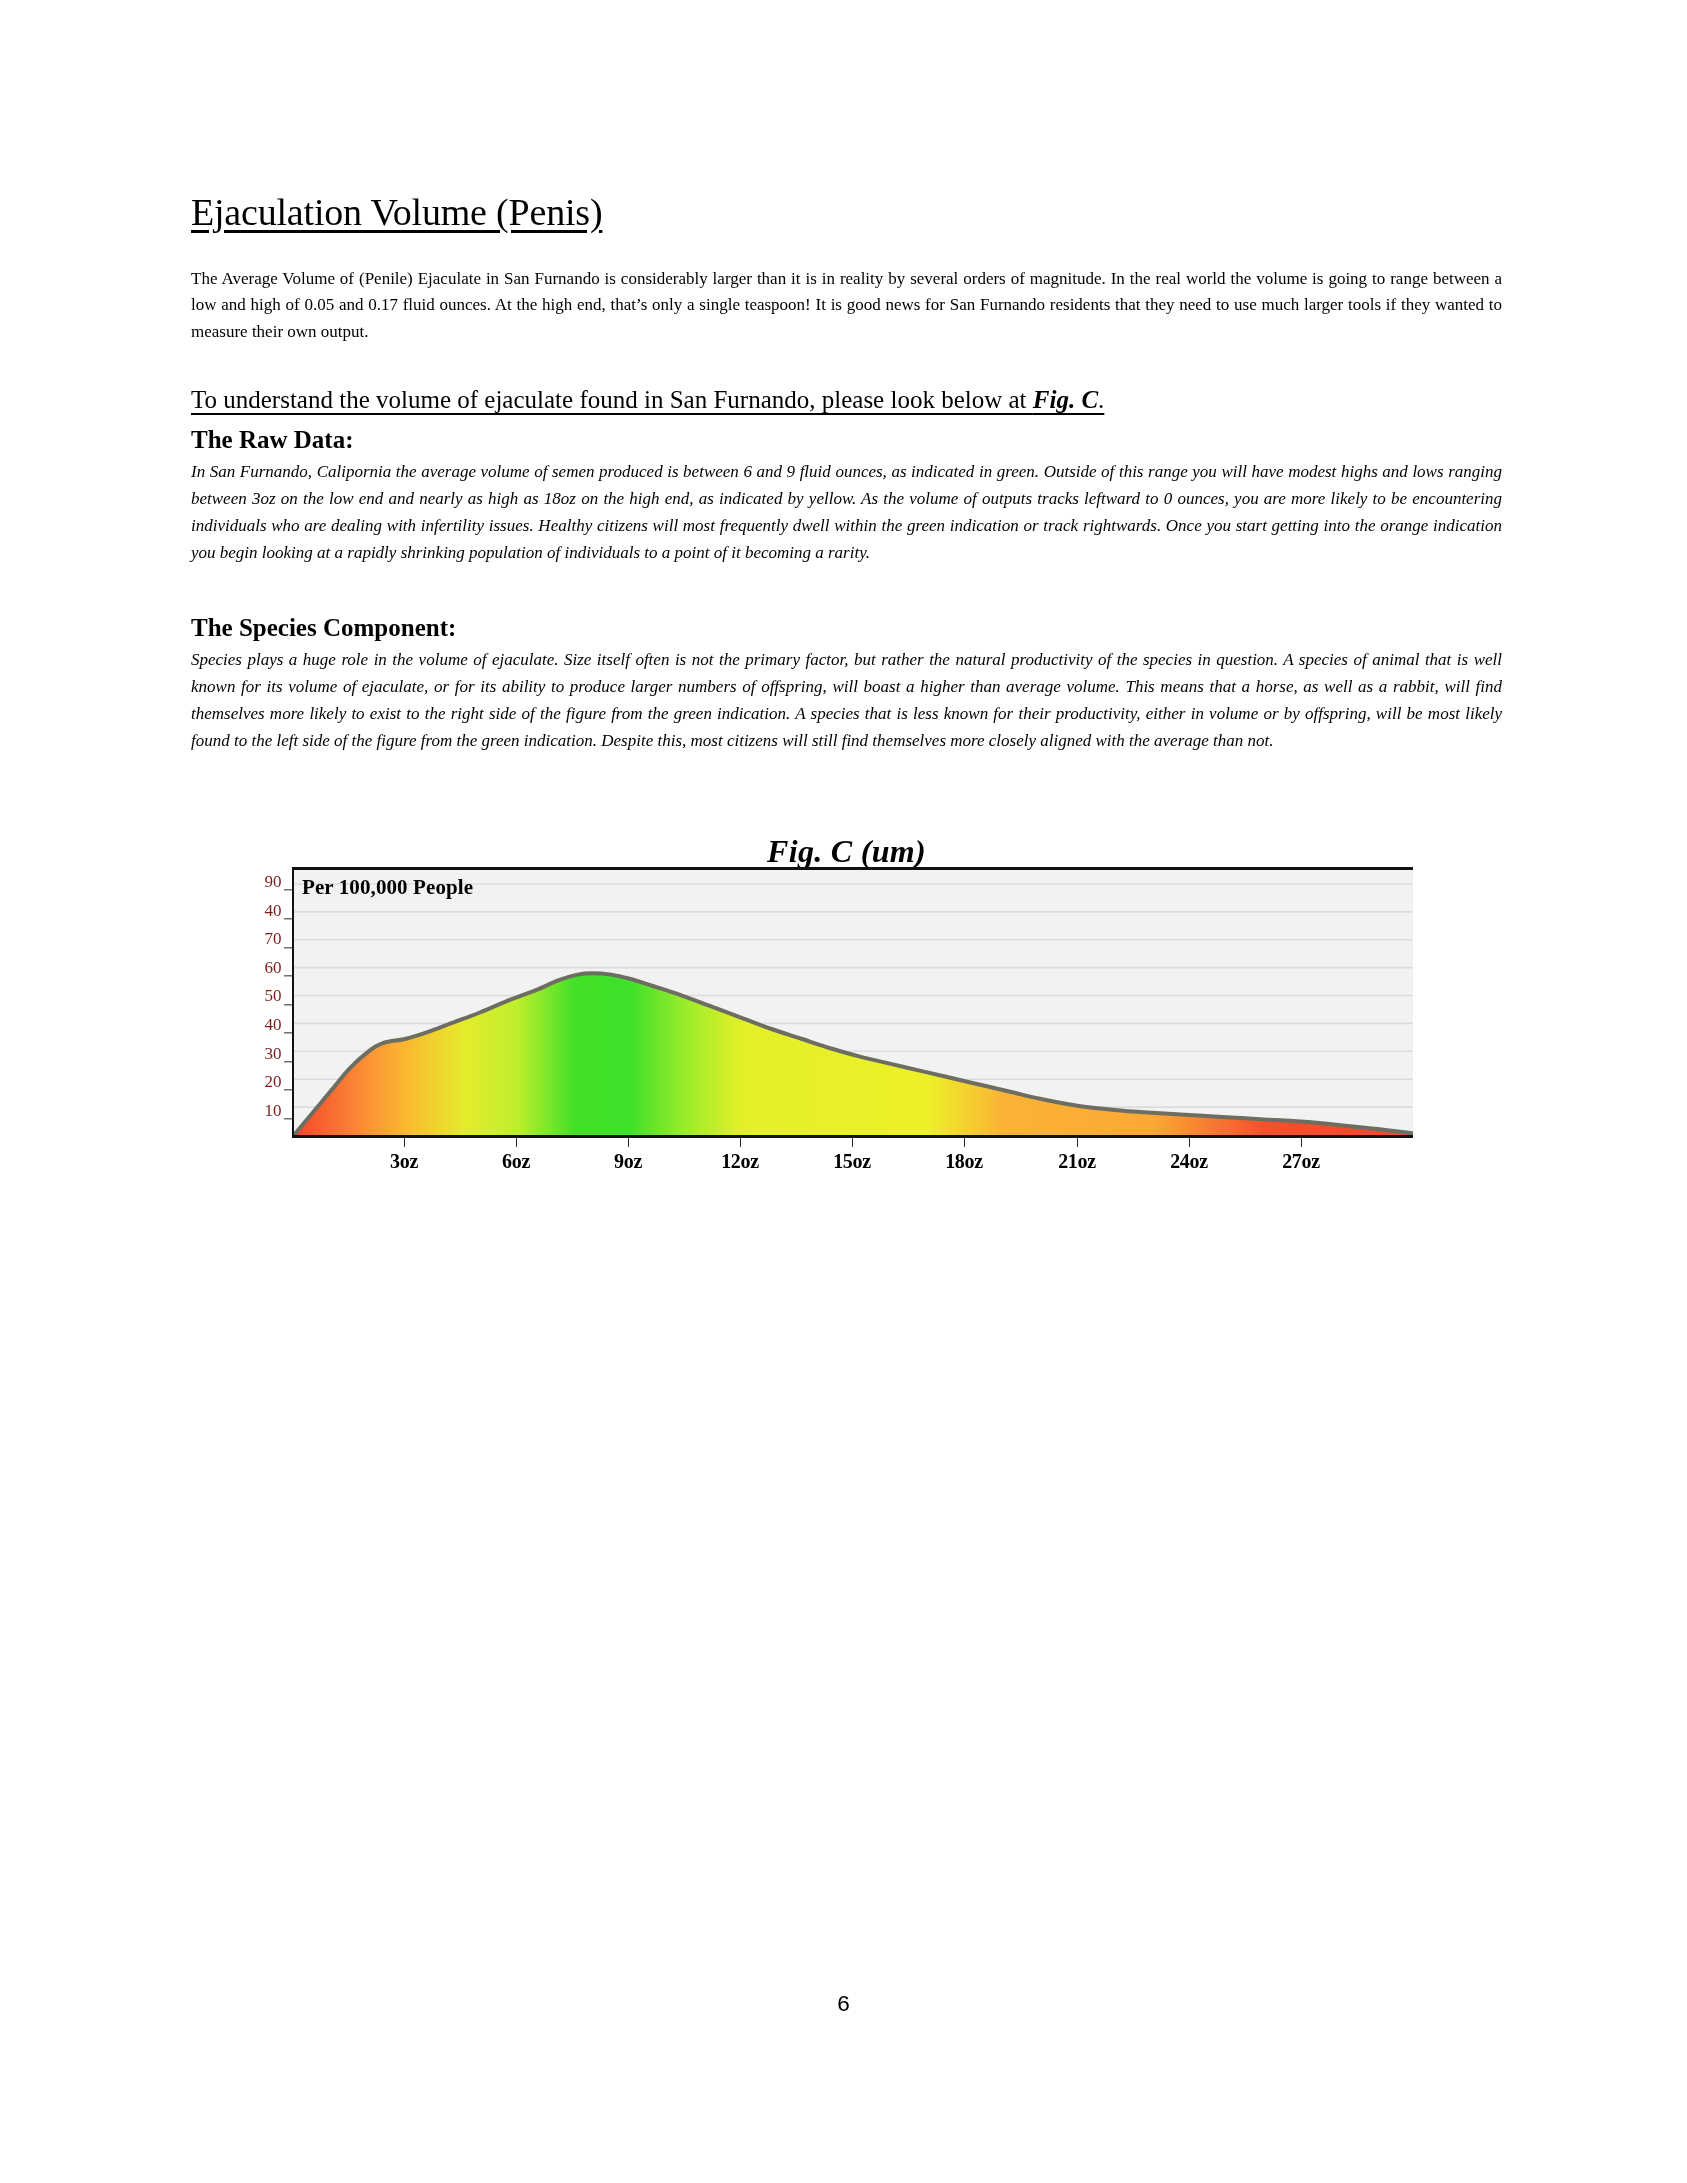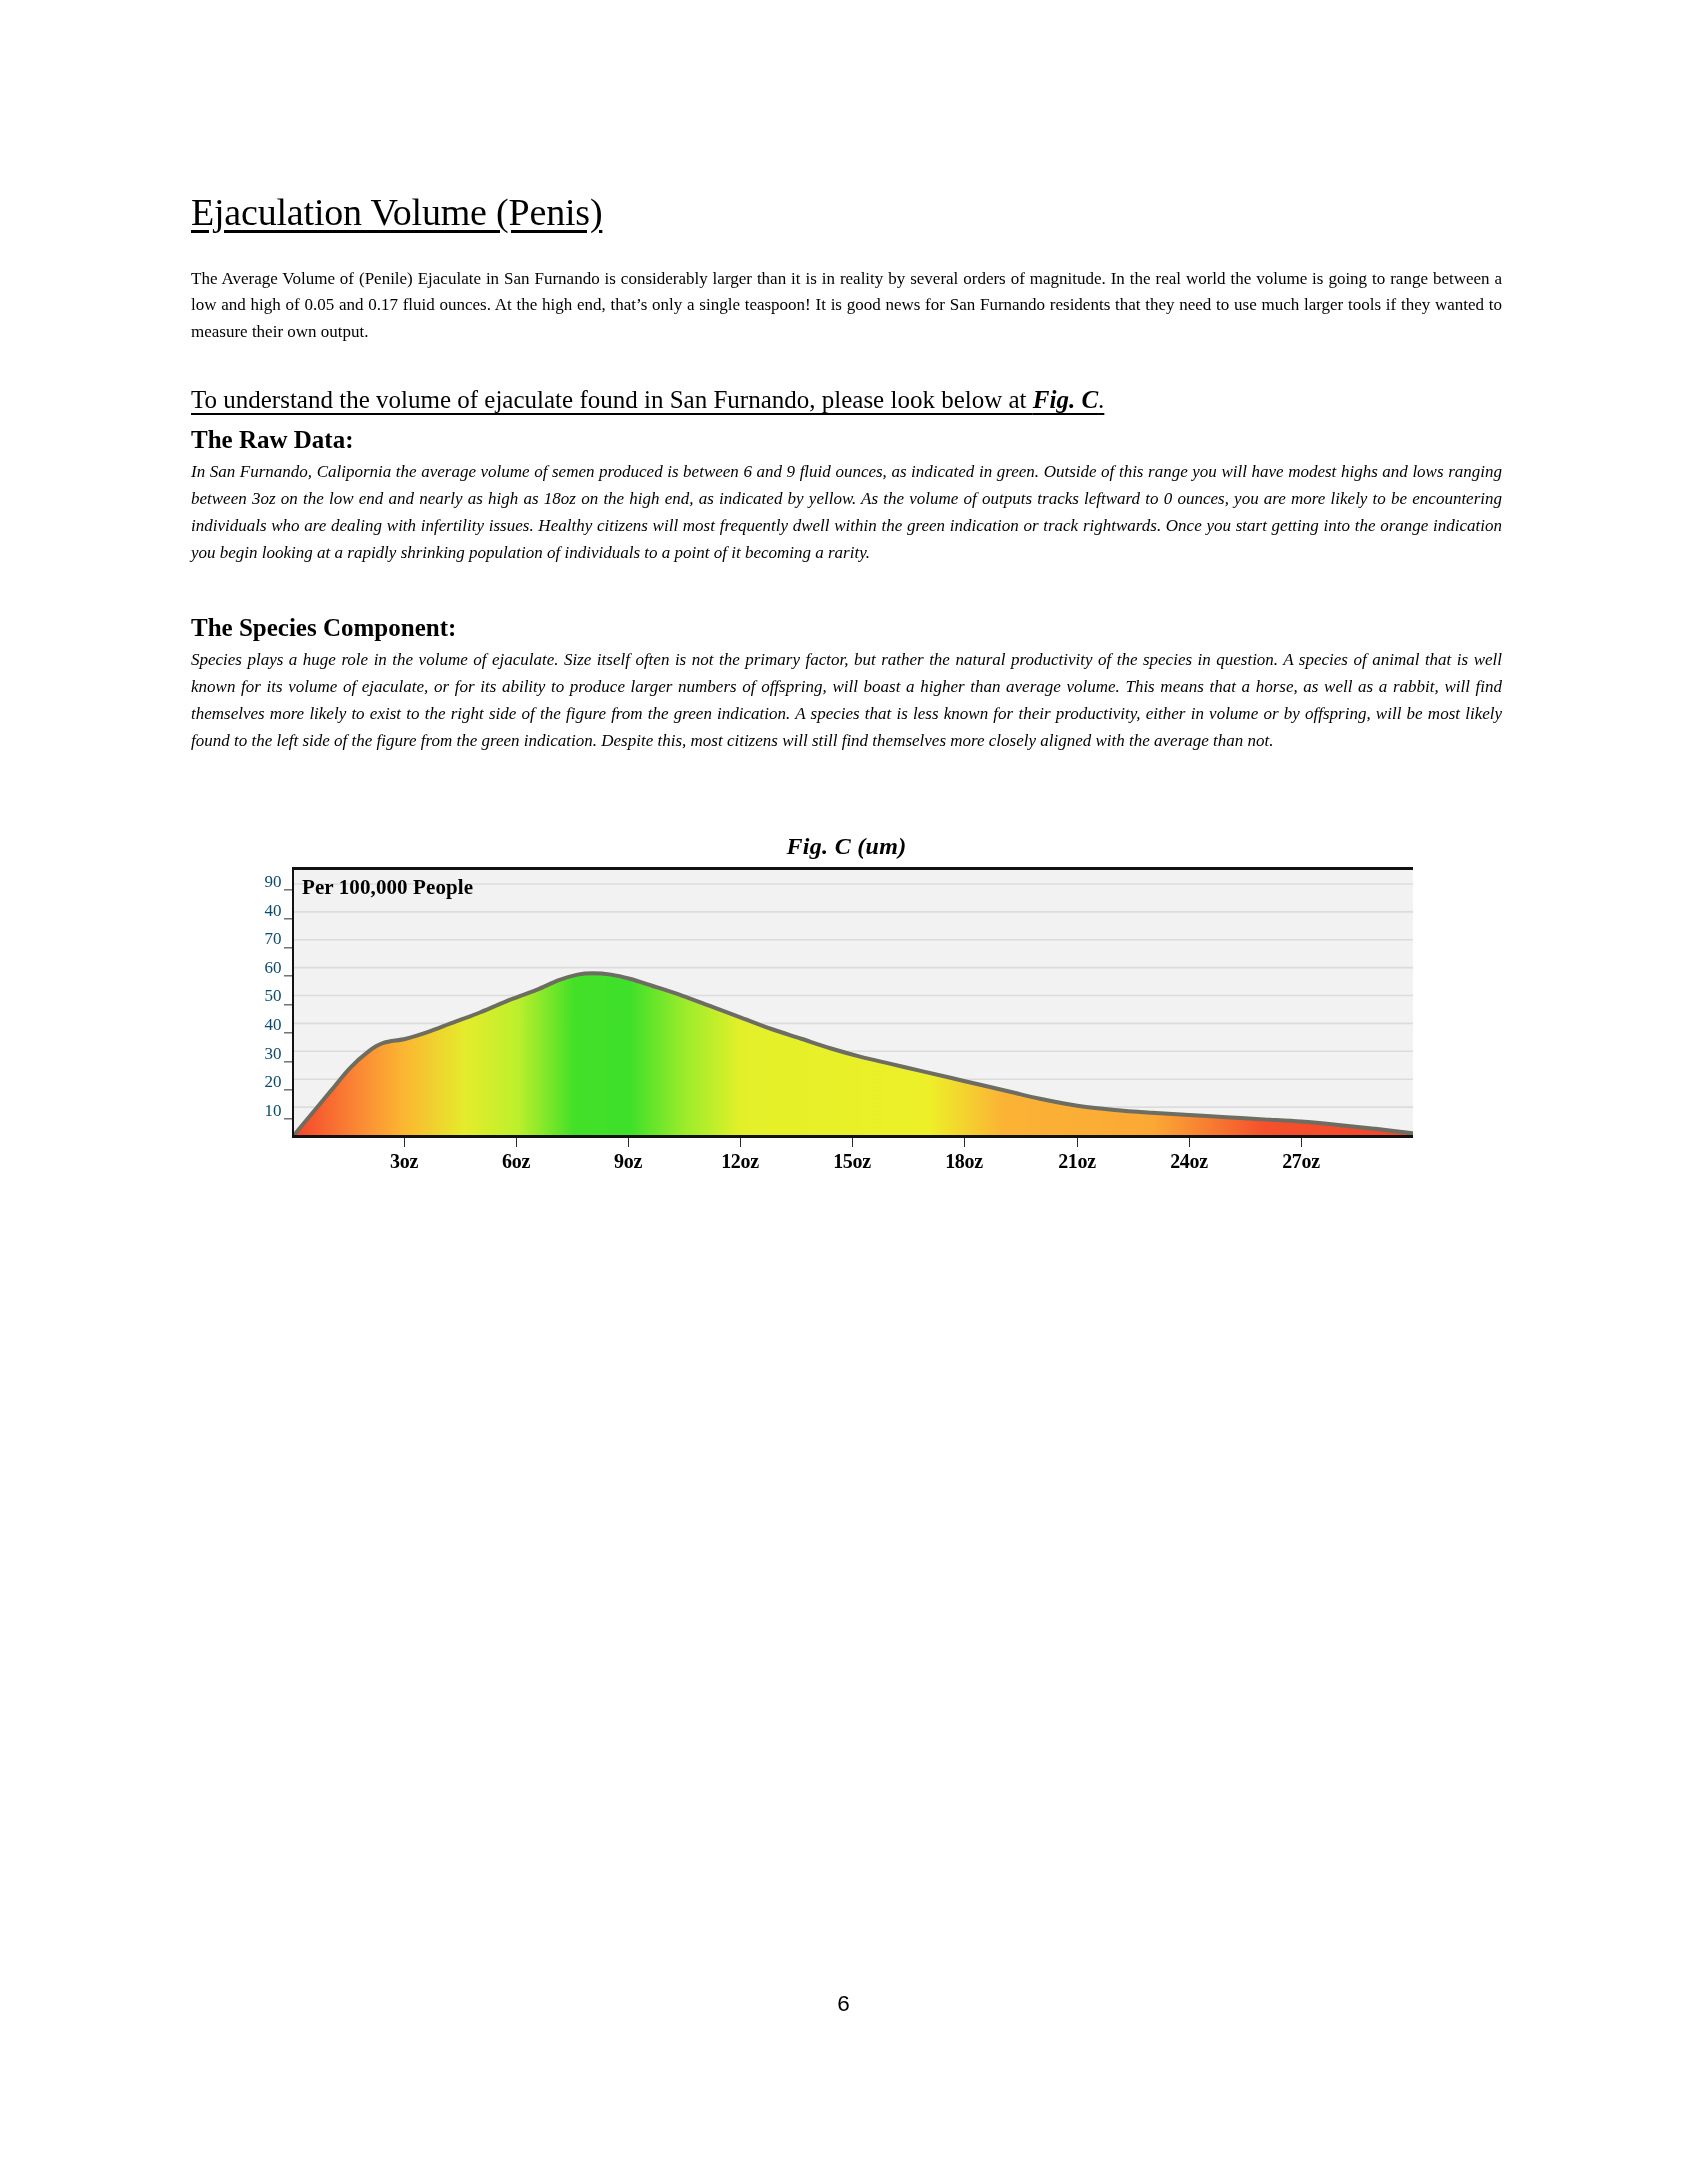--- a/index.html
+++ b/index.html
@@ -81,21 +81,21 @@
     margin-top: 78px;
     width: 1311px;
     height: 370px;
   }
   .fig-title {
     position: absolute;
     left: 0;
     top: 0;
     width: 1311px;
     text-align: center;
-    font-size: 24px;
+    font-size: 32px;
     font-weight: bold;
     font-style: italic;
     letter-spacing: 0.3px;
   }
   .chart-wrap {
     position: absolute;
     left: 64px;
     top: 34px;
     width: 1158px;
     height: 311px;
@@ -108,21 +108,21 @@
     width: 29px;
     height: 271px;
   }
   .y-lab {
     position: absolute;
     right: 2.6px;
     font-size: 17px;
     line-height: 1;
     transform: translateY(-50%);
     white-space: nowrap;
-    color: #0c4a6e;
+    color: #7f1d1d;
   }
   .y-tick {
     position: absolute;
     left: 29px;
     width: 8.6px;
     height: 1.3px;
     background: #2b2b2b;
     transform: translateY(-50%);
   }
   .plot {

